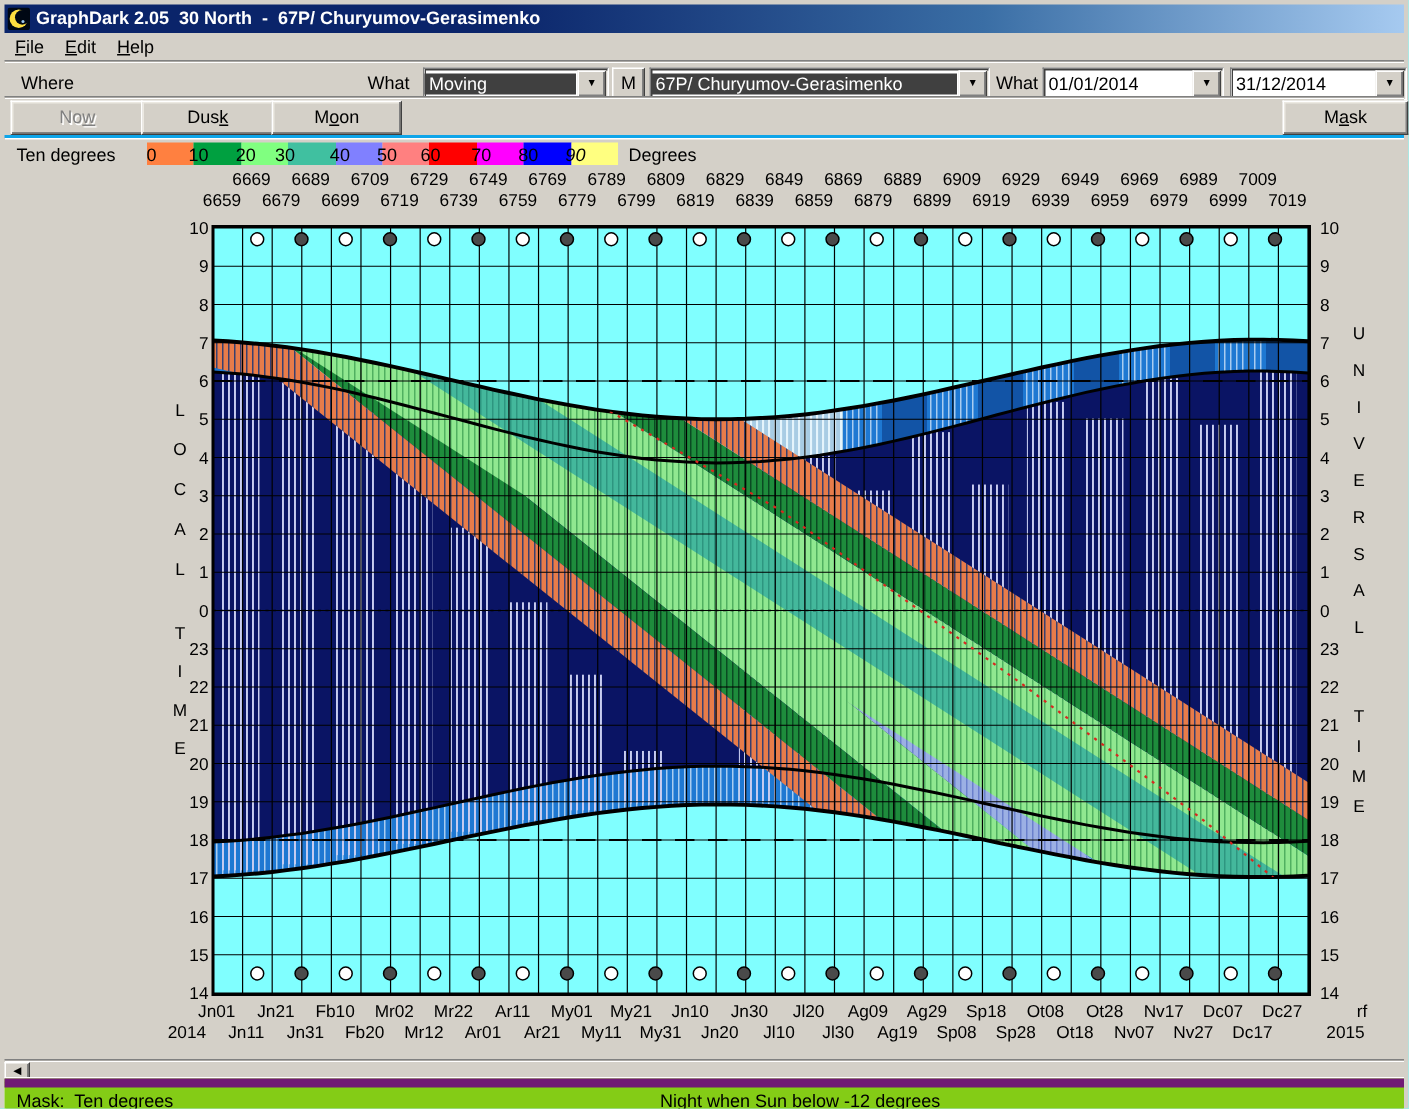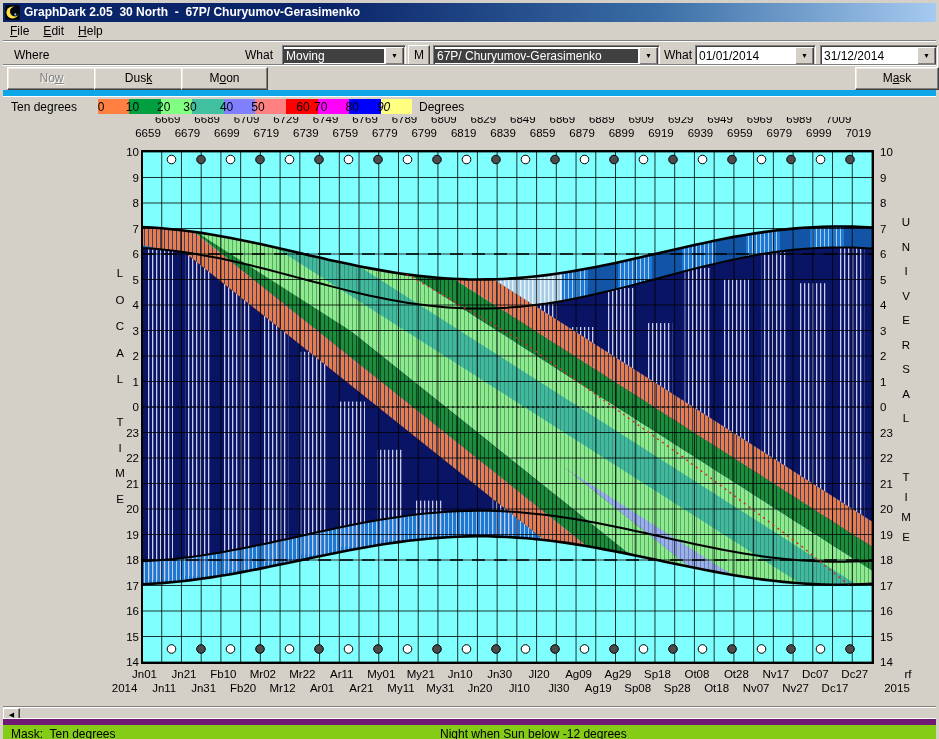--- a/index.html
+++ b/index.html
@@ -21,21 +21,21 @@
   #app-icon{width:15px;height:15px;margin-left:2px;flex:0 0 auto;}
   #menubar{
     left:3px;top:22px;right:3px;height:18px;z-index:5;background:#D4D0C8;
     font-size:12px;display:flex;align-items:center;
   }
   .menu-item{padding:1px 7px;}
   
   .bar{left:3px;right:3px;background:#D4D0C8;z-index:5;border-top:1px solid #fff;}
   #row1{top:40px;height:26px;border-top:1px solid #808080;box-shadow:inset 0 1px 0 #fff;}
   #row2{top:64px;height:24px;border-top:1px solid #808080;box-shadow:inset 0 1px 0 #fff;}
-  #legendrow{top:90px;height:21px;border-top:6px solid #0ea5e9;box-shadow:inset 0 1px 0 #fff;}
+  #legendrow{top:90px;height:21px;border-top:2px solid #0ea5e9;box-shadow:inset 0 1px 0 #fff;}
   .lbl{position:absolute;font-size:12px;top:7px;}
   .combo{
     position:absolute;top:4px;height:20px;background:#fff;
     border:1px solid;border-color:#808080 #fff #fff #808080;
     box-shadow:inset 1px 1px 0 #404040, inset -1px -1px 0 #D4D0C8;
     font-size:12px;display:flex;align-items:center;
   }
   .combo .val{flex:1;padding:0 3px;white-space:nowrap;overflow:hidden;}
   .combo .val.sel{background:#404040;color:#fff;}
   .drop{
@@ -508,21 +508,21 @@
       <div class="seg" style="width: 31.4px; background: rgb(255, 0, 0);"></div>
       <div class="seg" style="width: 31.4px; background: rgb(255, 0, 255);"></div>
       <div class="seg" style="width: 31.4px; background: rgb(0, 0, 255);"></div>
       <div class="seg" style="width: 31.4px; background: rgb(255, 255, 128);"></div>
       <span class="tick" style="left: 3px;">0</span>
       <span class="tick" style="left: 34.4px;">10</span>
       <span class="tick" style="left: 65.8px;">20</span>
       <span class="tick" style="left: 92px;">30</span>
       <span class="tick" style="left: 128.6px;">40</span>
       <span class="tick" style="left: 160px;">50</span>
-      <span class="tick" style="left: 205px;">60</span>
+      <span class="tick" style="left: 189px;">60</span>
       <span class="tick" style="left: 222.8px;">70</span>
       <span class="tick" style="left: 254.2px;">80</span>
       <span class="tick" style="left: 285.6px; font-style: italic;">90</span>
     </div>
   <span id="legend-unit">Degrees</span>
 </div>
 
 <div id="hscroll" class="abs">
   <div class="arrow">◀</div>
 </div>

